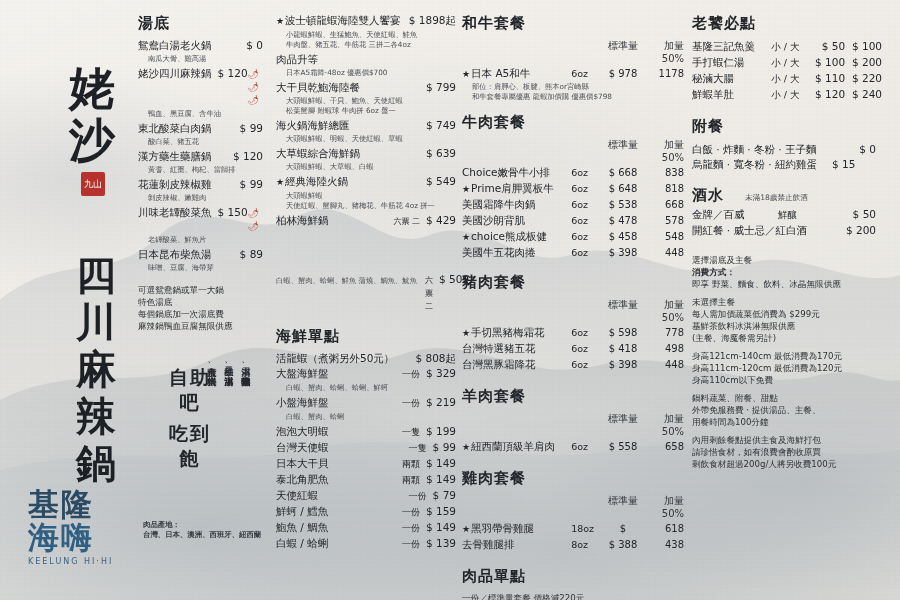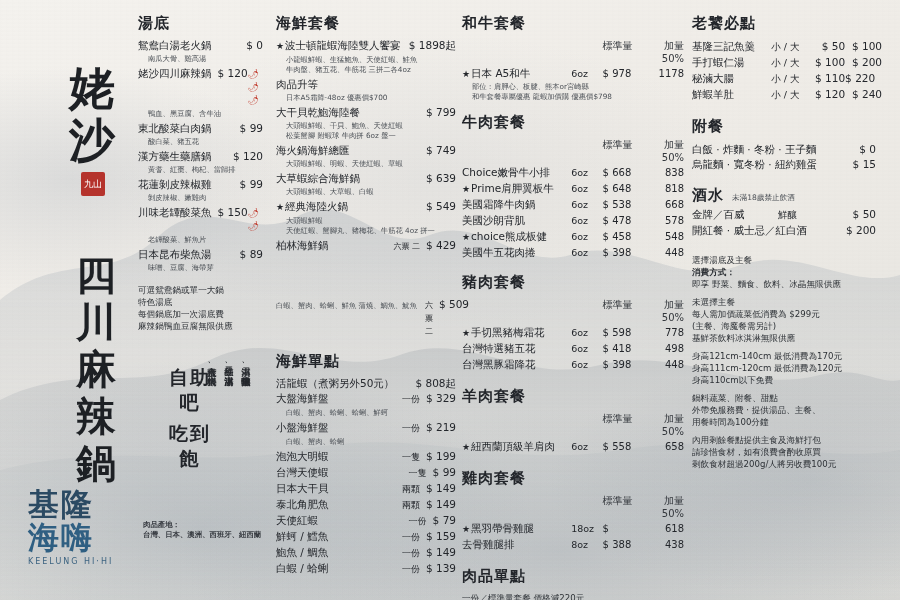--- a/index.html
+++ b/index.html
@@ -53,21 +53,21 @@
   .nm{flex:1;white-space:nowrap;}
   .pr{white-space:nowrap;margin-left:6px;text-align:right;}
   .sub{font-size:7.3px;line-height:10px;color:#4a4f55;margin:0 0 3px 10px;}
   .star{font-size:9px;margin-right:1px;}
   .note{font-size:8.6px;line-height:12px;color:#2d3136;}
   .hdr{display:flex;font-size:8.4px;color:#33373c;margin-bottom:2px;}
   .chili{color:#c0392b;font-size:9px;letter-spacing:-1px;}
   .tbl-row{display:flex;align-items:baseline;font-size:10.5px;line-height:14px;margin-bottom:1px;}
   .tbl-nm{width:118px;white-space:nowrap;}
   .tbl-c1{width:34px;text-align:left;font-size:9.5px;}
-  .tbl-c2{width:44px;text-align:left;font-size:10px;}
+  .tbl-c2{width:44px;text-align:center;font-size:10px;}
   .tbl-c3{width:44px;text-align:right;font-size:10px;}
   .bigblock{font-size:19px;line-height:25px;font-weight:700;letter-spacing:2px;text-align:center;}
   .vtxt{font-size:9.4px;line-height:13px;}
 </style>
 </head>
 <body>
 
 <div id="paper"></div>
 
 <svg id="mountains" viewBox="0 0 900 600" preserveAspectRatio="none">
@@ -170,21 +170,20 @@
     <div class="vtxt cjk" style="writing-mode:vertical-rl;text-orientation:upright;height:130px;">十六樣蔬食、十樣火鍋料</div>
     <div class="vtxt cjk" style="writing-mode:vertical-rl;text-orientation:upright;height:130px;">十二種飲品、甜湯冰淇淋</div>
     <div class="vtxt cjk" style="writing-mode:vertical-rl;text-orientation:upright;height:130px;">霜淇淋、咖啡無限量供應</div>
   </div>
   <div class="col" style="left:143px;top:520px;width:120px;font-weight:bold;">
     <div style="font-size:7.4px;line-height:10px;color:#3a3e44;" class="cjk">肉品產地：</div>
     <div style="font-size:7.4px;line-height:10px;color:#3a3e44;" class="cjk">台灣、日本、澳洲、西班牙、紐西蘭</div>
   </div>
 
   <div class="col" style="left:276px;top:14px;width:180px;">
-    <div class="sec-title cjk">海鮮套餐</div>
 
     <div class="row">
         <span class="star">★</span>
         <span class="nm cjk">波士頓龍蝦海陸雙人饗宴</span>
         <span class="pr">$ 1898起</span>
       </div>
     <div class="sub cjk" style="white-space:pre-line">小龍蝦鮮蝦、生猛鮑魚、天使紅蝦、鮭魚
 牛肉盤、豬五花、牛筋花 三拼二各4oz</div>
 
     <div class="row">
@@ -437,64 +436,64 @@
     <div class="tbl-row">
         <span style="width:86px" class="cjk">手打蝦仁湯</span>
         <span style="width:46px;font-size:9.5px" class="cjk">小 / 大</span>
         <span style="width:34px;text-align:right">$ 100</span>
         <span style="width:40px;text-align:right">$ 200</span>
       </div>
     <div class="tbl-row">
         <span style="width:86px" class="cjk">秘滷大腸</span>
         <span style="width:46px;font-size:9.5px" class="cjk">小 / 大</span>
         <span style="width:34px;text-align:right">$ 110</span>
-        <span style="width:40px;">$ 220</span>
+        <span style="width:40px;text-align:right">$ 220</span>
       </div>
     <div class="tbl-row">
         <span style="width:86px" class="cjk">鮮蝦羊肚</span>
         <span style="width:46px;font-size:9.5px" class="cjk">小 / 大</span>
         <span style="width:34px;text-align:right">$ 120</span>
         <span style="width:40px;text-align:right">$ 240</span>
       </div>
 
     <div style="height:14px"></div>
     <div class="sec-title cjk">附餐</div>
     <div class="tbl-row">
         <span style="width:140px" class="cjk">白飯 · 炸麵 · 冬粉 · 王子麵</span>
         <span style="width:44px;text-align:right">$ 0</span>
       </div>
     <div class="tbl-row">
         <span style="width:140px" class="cjk">烏龍麵 · 寬冬粉 · 紐約雞蛋</span>
-        <span style="width:44px;text-align:right">$ 15</span>
+        <span style="width:44px;">$ 15</span>
       </div>
 
     <div style="height:14px"></div>
     <div style="display:flex;align-items:baseline;">
       <span class="sec-title cjk" style="margin-bottom:2px">酒水</span>
-      <span style="font-size:7.6px;margin-left:8px;color:#4a4f55" class="cjk">未滿18歲禁止飲酒</span>
+      <span style="font-size:7.6px;margin-left:21px;color:#4a4f55" class="cjk">未滿18歲禁止飲酒</span>
     </div>
     <div class="tbl-row">
         <span style="width:86px" class="cjk">金牌／百威</span>
         <span style="width:54px;font-size:9.5px" class="cjk">鮮釀</span>
         <span style="width:44px;text-align:right">$ 50</span>
       </div>
     <div class="tbl-row">
         <span style="width:140px" class="cjk">開紅餐 · 威士忌／紅白酒</span>
         <span style="width:44px;text-align:right">$ 200</span>
       </div>
 
     <div style="height:16px"></div>
     <div class="note cjk">選擇湯底及主餐</div>
     <div class="note cjk" style="font-weight:700">消費方式：</div>
     <div class="note cjk">即享 野菜、麵食、飲料、冰晶無限供應</div>
     <div style="height:6px"></div>
     <div class="note cjk">未選擇主餐</div>
     <div class="note cjk">每人需加價蔬菜低消費為 $299元</div>
+    <div class="note cjk">基鮮茶飲料冰淇淋無限供應</div>
     <div class="note cjk">(主餐、海魔餐需另計)</div>
-    <div class="note cjk">基鮮茶飲料冰淇淋無限供應</div>
     <div style="height:6px"></div>
     <div class="note cjk">身高121cm-140cm 最低消費為170元</div>
     <div class="note cjk">身高111cm-120cm 最低消費為120元</div>
     <div class="note cjk">身高110cm以下免費</div>
     <div style="height:6px"></div>
     <div class="note cjk">鍋料蔬菜、附餐、甜點</div>
     <div class="note cjk">外帶免服務費 · 提供湯品、主餐、</div>
     <div class="note cjk">用餐時間為100分鐘</div>
     <div style="height:6px"></div>
     <div class="note cjk">內用剩餘餐點提供主食及海鮮打包</div>

